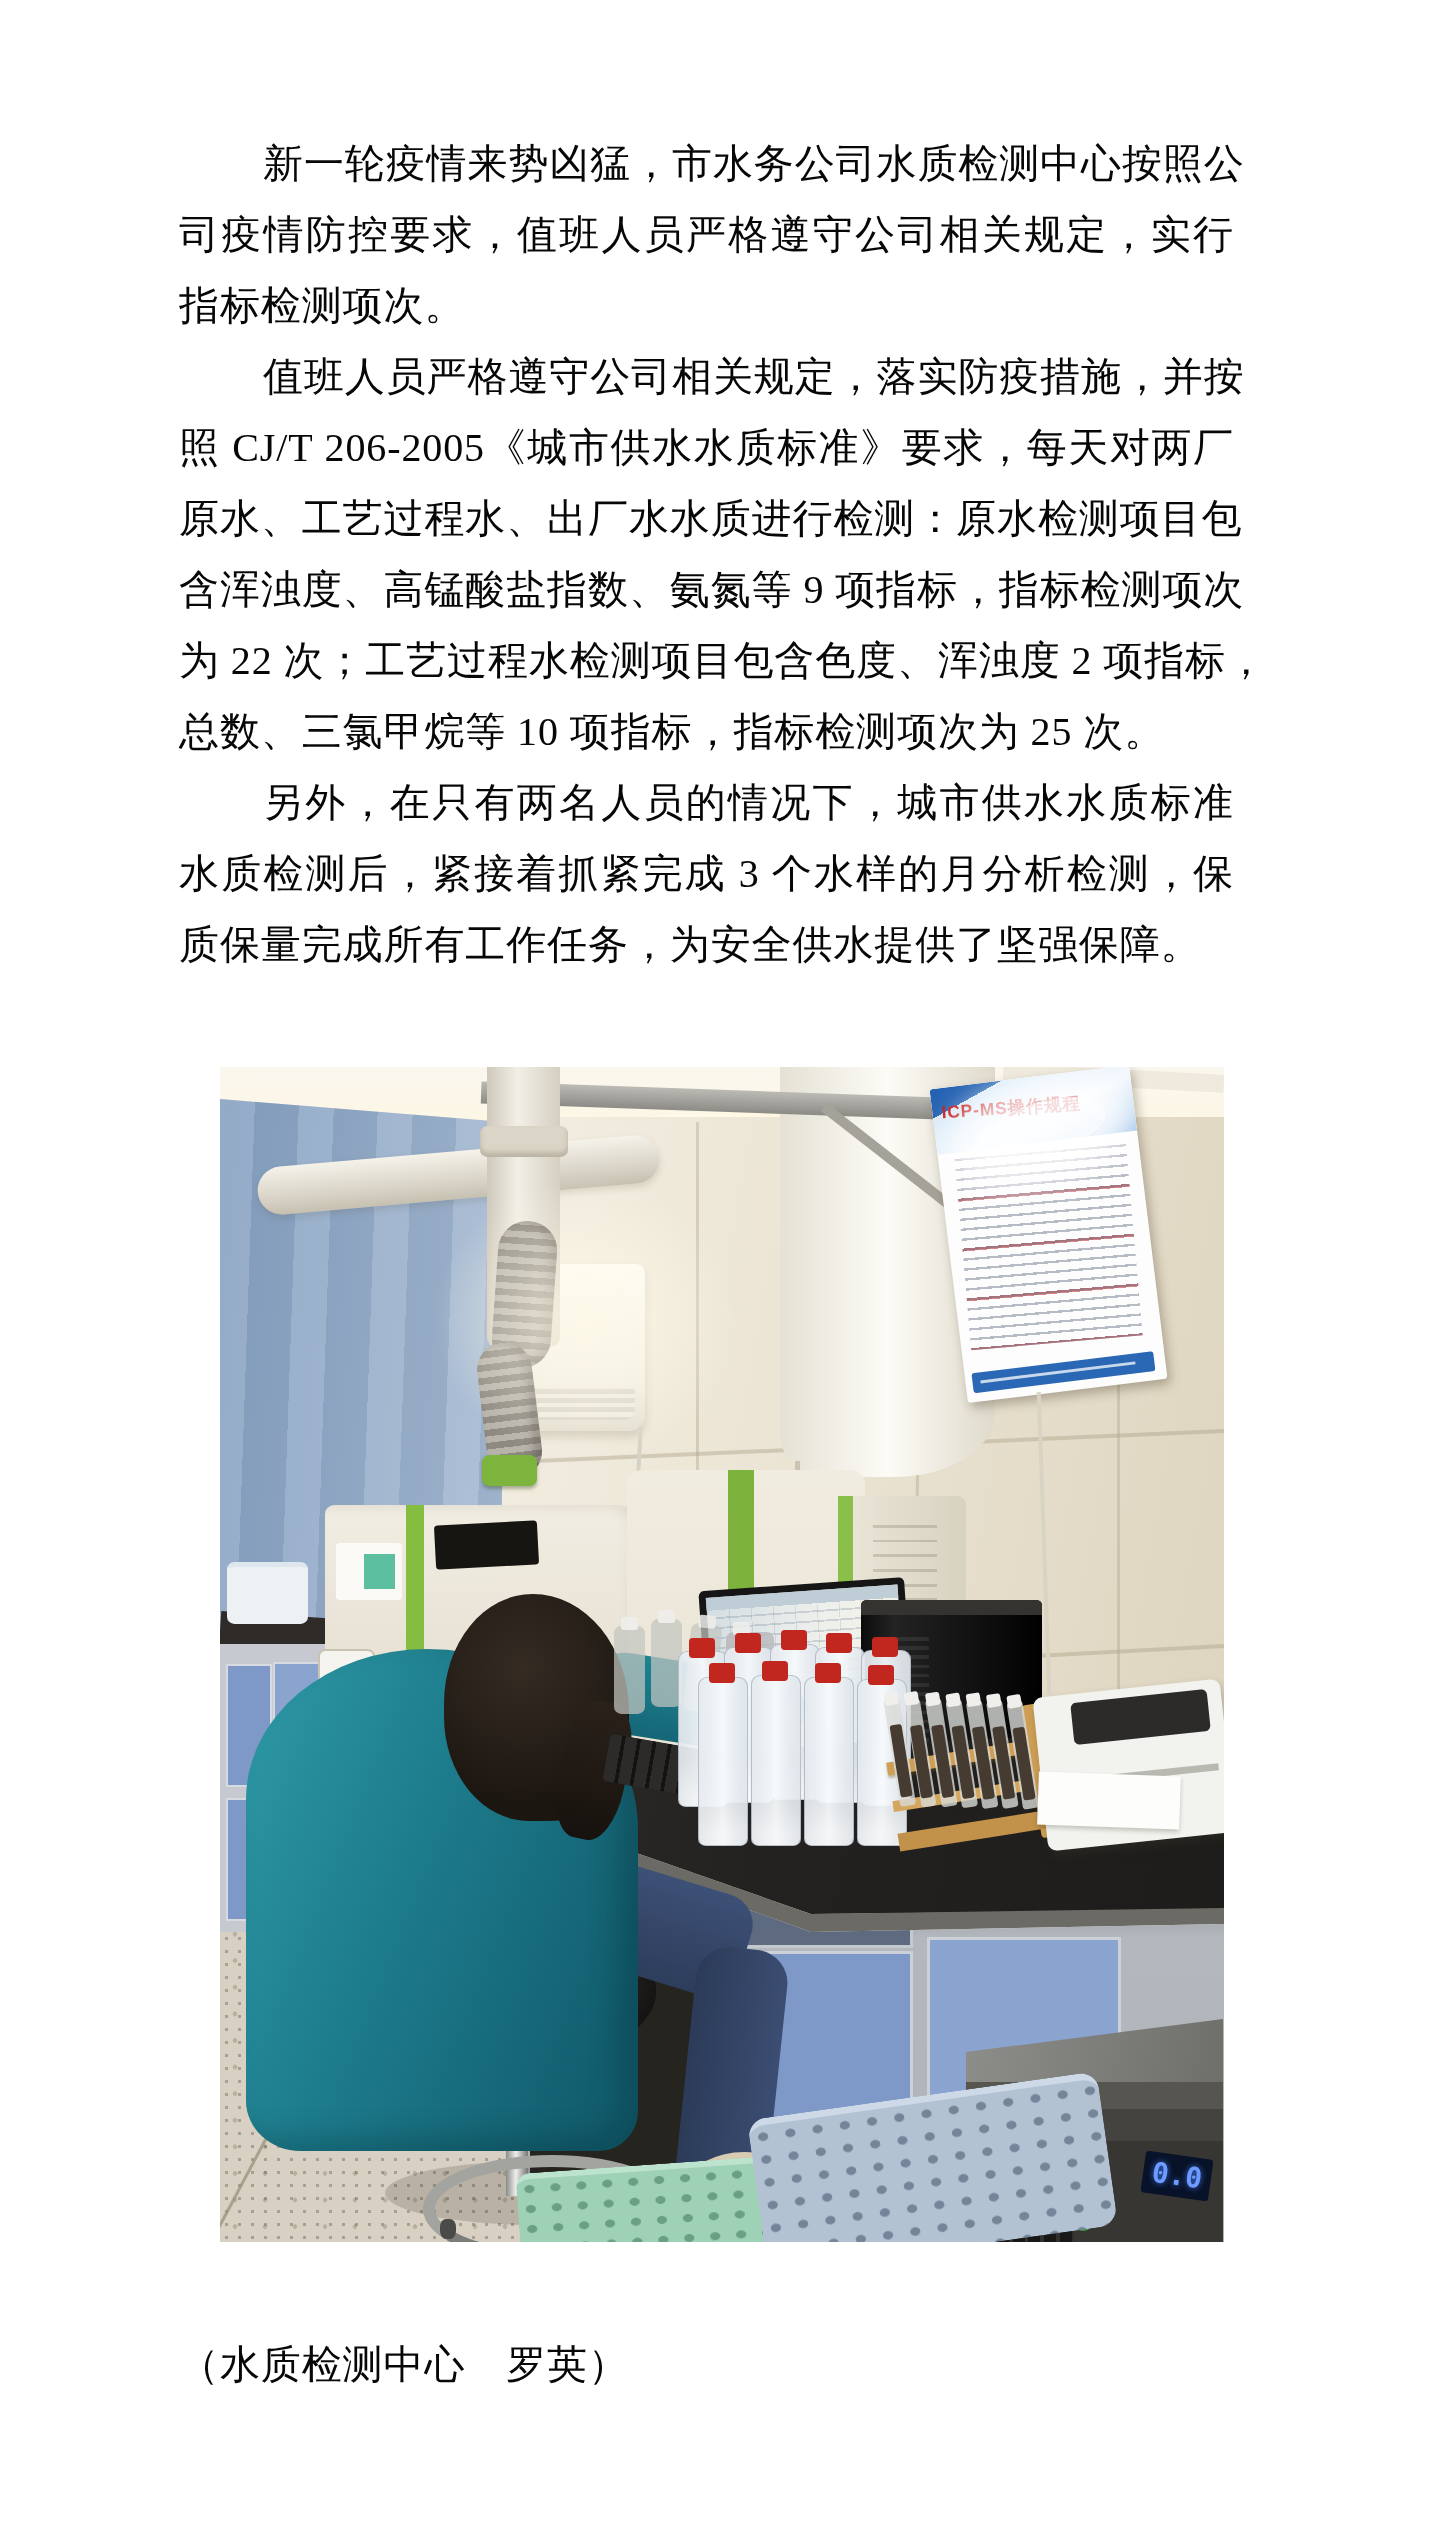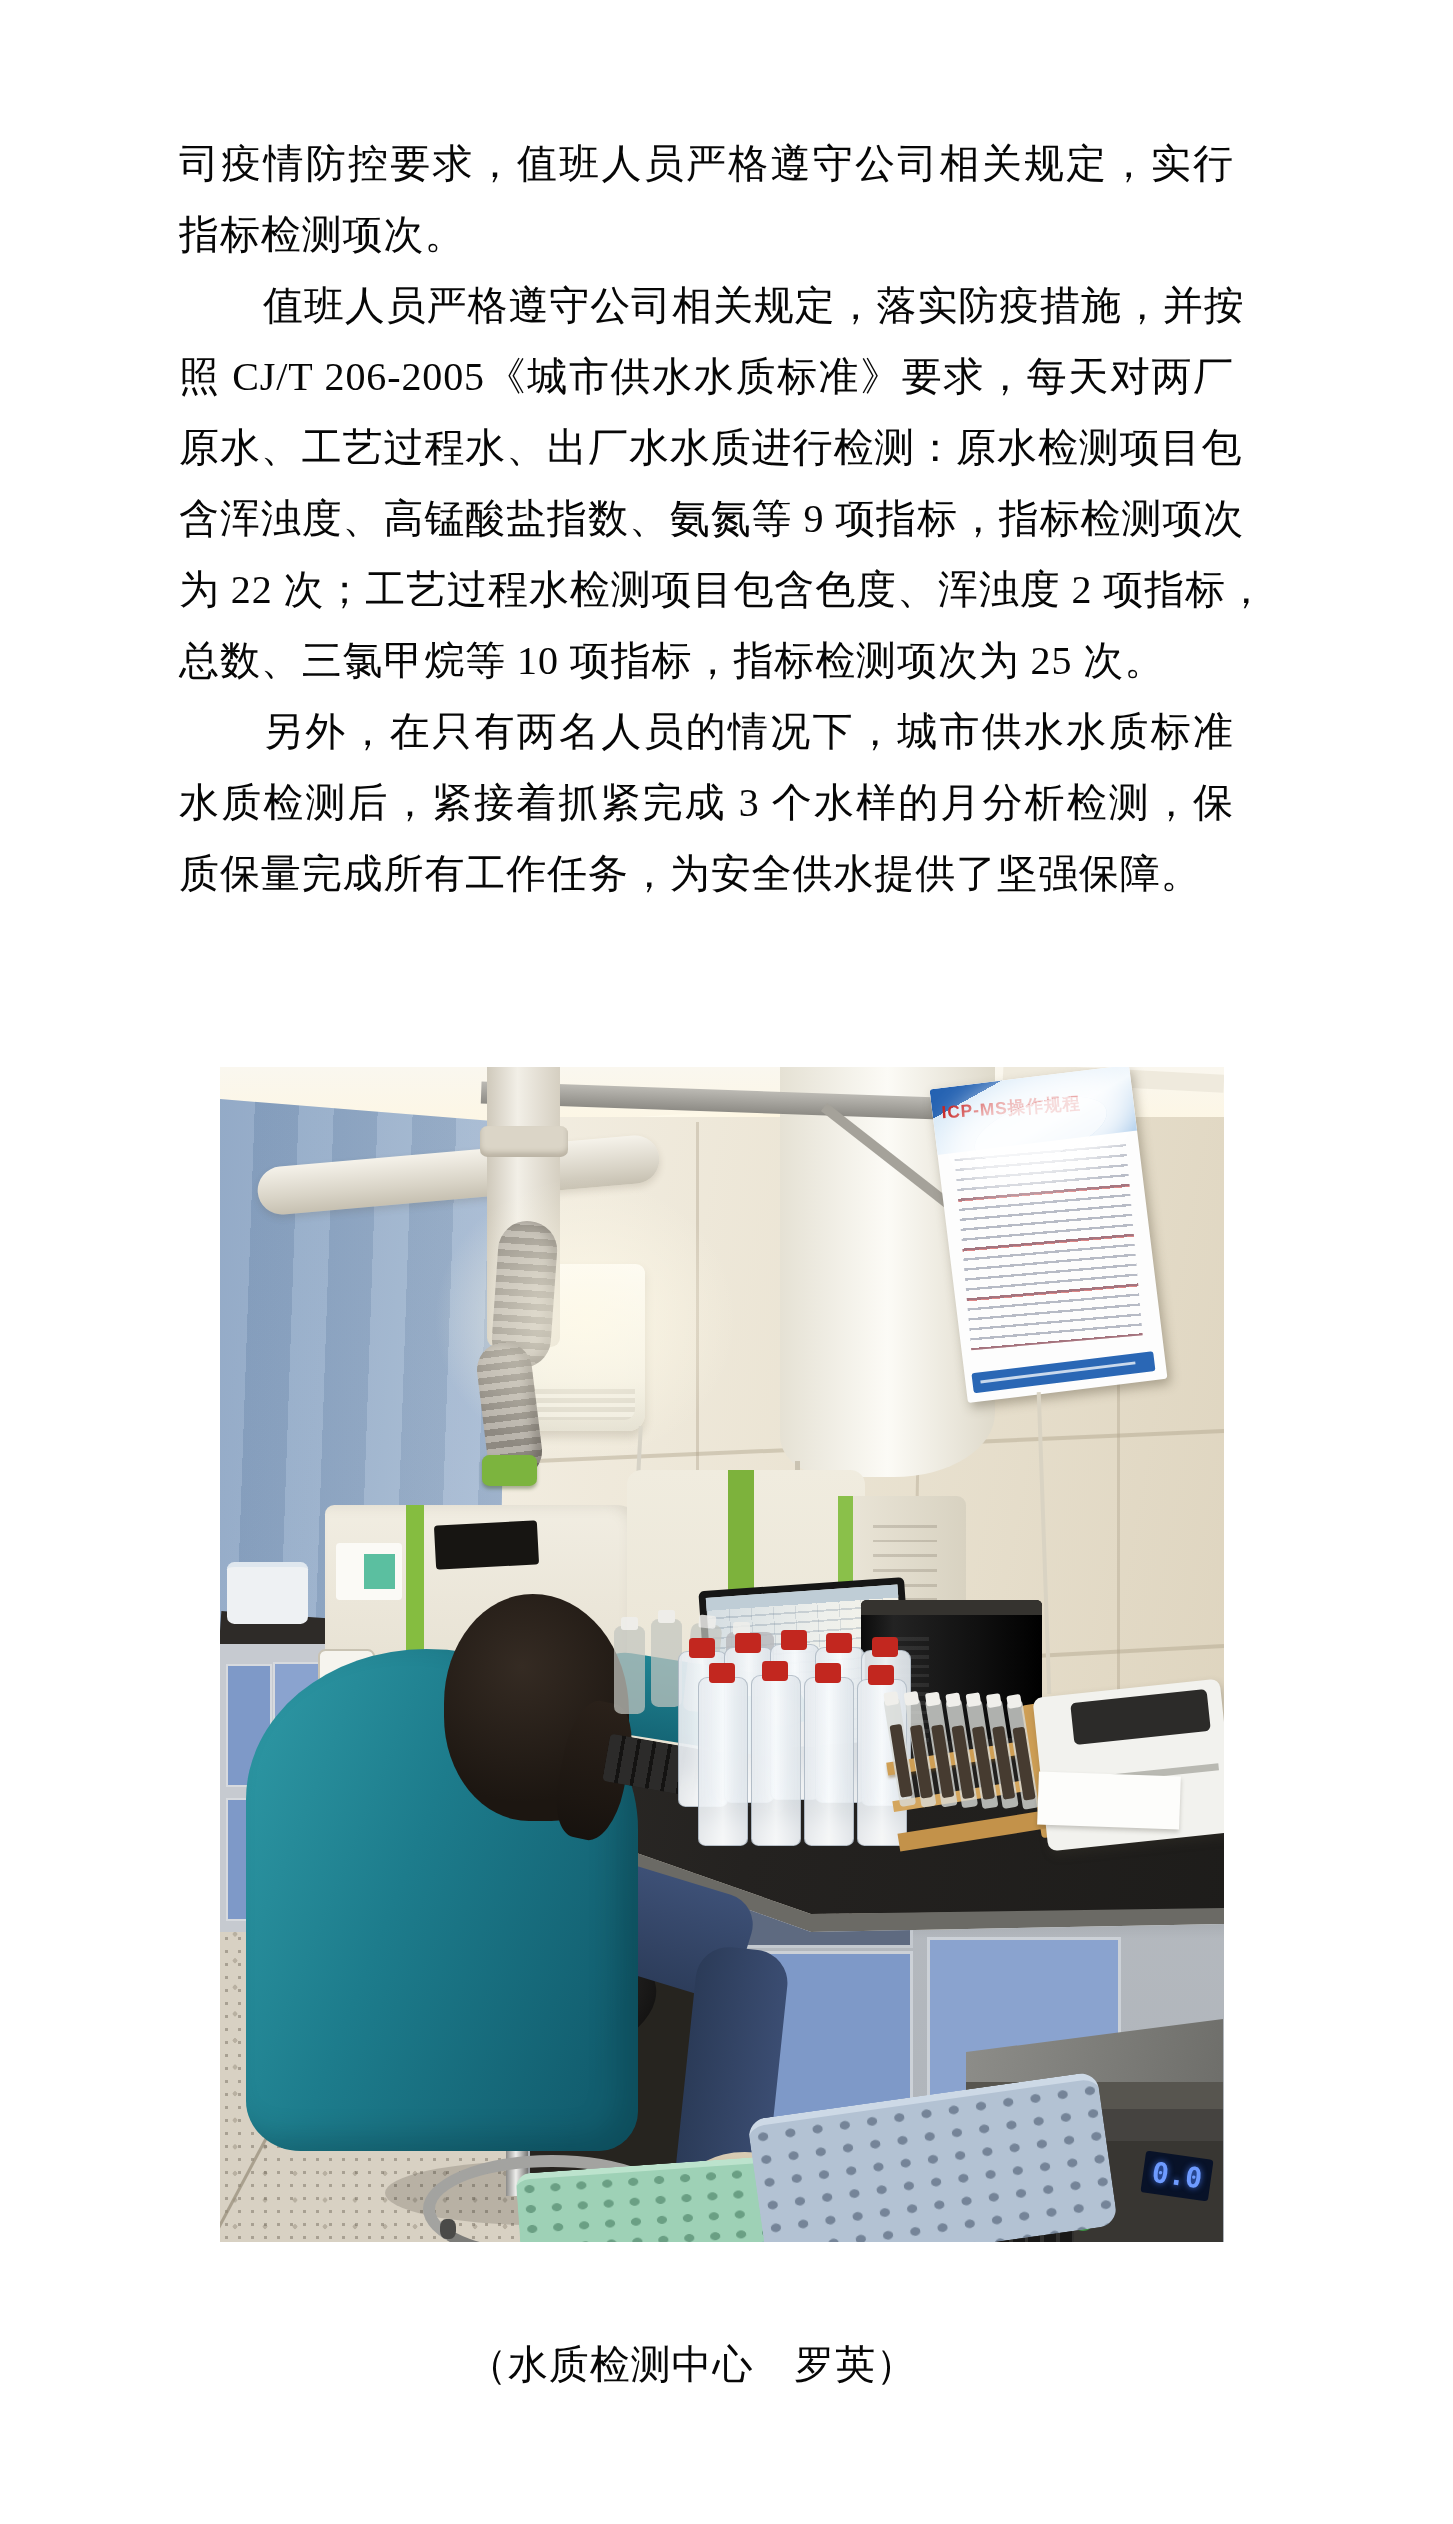--- a/index.html
+++ b/index.html
@@ -11,21 +11,21 @@
   
   .doc-text{position:absolute;left:179px;top:128px;width:1055px;}
   .doc-line{
     height:71px;line-height:71px;font-size:40px;letter-spacing:0.9px;
     text-align:justify;text-align-last:justify;white-space:nowrap;color:#070707;
   }
   .doc-line.indent{text-indent:84px;}
   .doc-line.last{text-align-last:left;}
   .signature{
     position:absolute;left:179px;top:2333px;width:1026px;height:64px;line-height:64px;
-    font-size:40px;letter-spacing:0.9px;text-align:center;color:#070707;
+    font-size:40px;letter-spacing:0.9px;text-align:left;color:#070707;
   }
   
   .photo{
     position:absolute;left:220px;top:1067px;width:1004px;height:1175px;
     overflow:hidden;background:#efe9dc;
   }
   .ceiling{left:0;top:0;width:100%;height:124px;background:linear-gradient(#faf7ef,#fdf6e2 55%,#f2ebd8);}
   .light-strip{left:27.5px;top:57px;width:586px;height:42px;border-radius:22px;transform:rotate(-4deg);
     background:linear-gradient(90deg,#fff6d9,#fffdf2 60%,#fdf3da);opacity:.95;}
   .white-wall{left:252px;top:73px;width:137px;height:870px;background:#f6f4ee;}
@@ -245,20 +245,21 @@
   .basket-blue{left:536px;top:1028px;width:353px;height:148px;border-radius:18.3px;transform:rotate(-8deg);
     background:#b3c2d3;border-top:7.3px solid #cdd9e6;
     background-image:radial-gradient(rgba(66,82,104,.55) 4.6px,transparent 5.5px);background-size:27.5px 23px;}
 </style>
 </head>
 <body>
 
 <div class="page">
 
   <div class="doc-text">
+      <div class="doc-line indent">新一轮疫情来势凶猛，市水务公司水质检测中心按照公</div>
       <div class="doc-line">司疫情防控要求，值班人员严格遵守公司相关规定，实行</div>
       <div class="doc-line last">指标检测项次。</div>
       <div class="doc-line indent">值班人员严格遵守公司相关规定，落实防疫措施，并按</div>
       <div class="doc-line">照 CJ/T 206-2005《城市供水水质标准》要求，每天对两厂</div>
       <div class="doc-line">原水、工艺过程水、出厂水水质进行检测：原水检测项目包</div>
       <div class="doc-line">含浑浊度、高锰酸盐指数、氨氮等 9 项指标，指标检测项次</div>
       <div class="doc-line">为 22 次；工艺过程水检测项目包含色度、浑浊度 2 项指标，</div>
       <div class="doc-line last">总数、三氯甲烷等 10 项指标，指标检测项次为 25 次。</div>
       <div class="doc-line indent">另外，在只有两名人员的情况下，城市供水水质标准</div>
       <div class="doc-line">水质检测后，紧接着抓紧完成 3 个水样的月分析检测，保</div>

